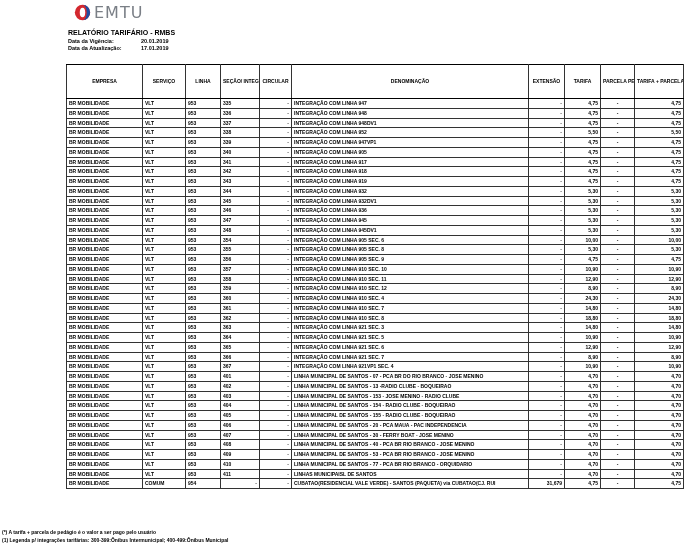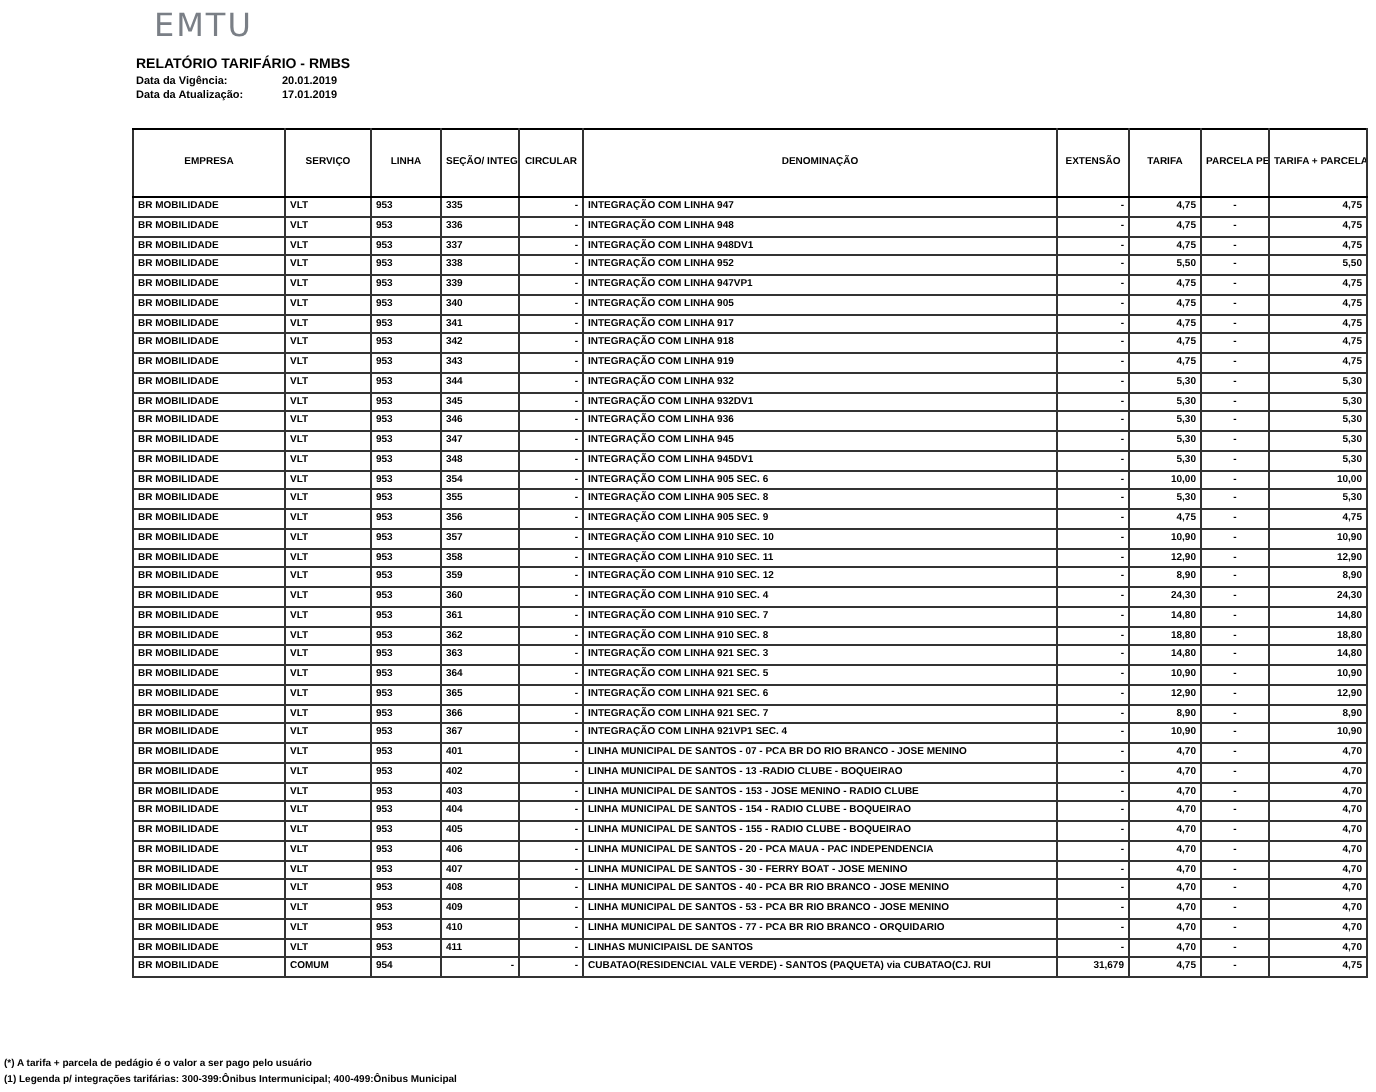--- a/index.html
+++ b/index.html
@@ -1,18 +1,18 @@
 <!DOCTYPE html>
 <html><head>
 <meta charset="utf-8">
 <style>
   html, body { margin: 0; padding: 0; background: #ffffff; }
   body { width: 688px; height: 546px; position: relative; overflow: hidden;
          font-family: "Liberation Sans", sans-serif; color: #000; }
-  .logo { position: absolute; left: 74px; top: 3px; height: 18px; display: flex; align-items: center; flex-direction: column; }
+  .logo { position: absolute; left: 74px; top: 3px; height: 18px; display: flex; align-items: center; }
   .logo-mark { width: 17px; height: 17px; position: relative; }
   .logo-text { font-family: "DejaVu Sans", sans-serif; font-size: 16px; color: #7a7f86; letter-spacing: 1px; margin-left: 3px; font-weight: normal; }
   .title { position: absolute; left: 68px; top: 29px; font-size: 7px; font-weight: bold; }
   .meta { position: absolute; left: 68px; font-size: 5.5px; font-weight: bold; }
   .meta .v { position: absolute; left: 73px; }
   table { position: absolute; left: 66px; top: 64px; width: 617px; border-collapse: collapse; table-layout: fixed; }
   th, td { border: 0.8px solid #333; font-size: 5px; padding: 0 2px; white-space: nowrap; overflow: hidden; font-weight: bold; }
   thead th { height: 33px; text-align: center; border-top: 1.2px solid #000; border-bottom: 1.5px solid #000; line-height: 6.5px; }
   tbody td { height: 8.75px; line-height: 8.75px; }
   td.c { text-align: center; }

